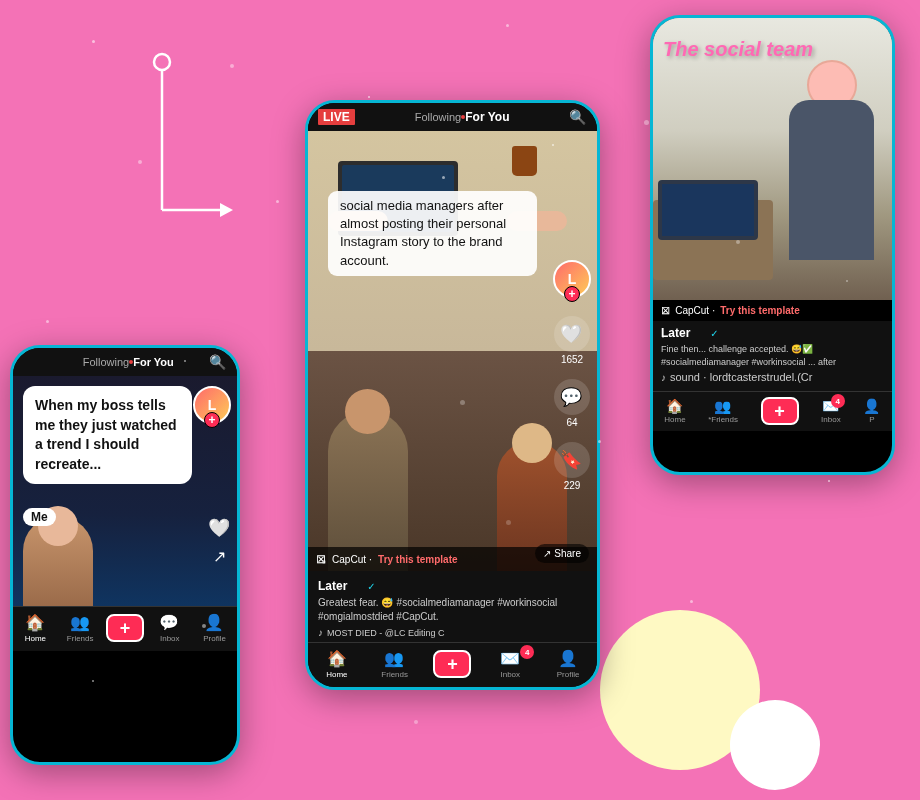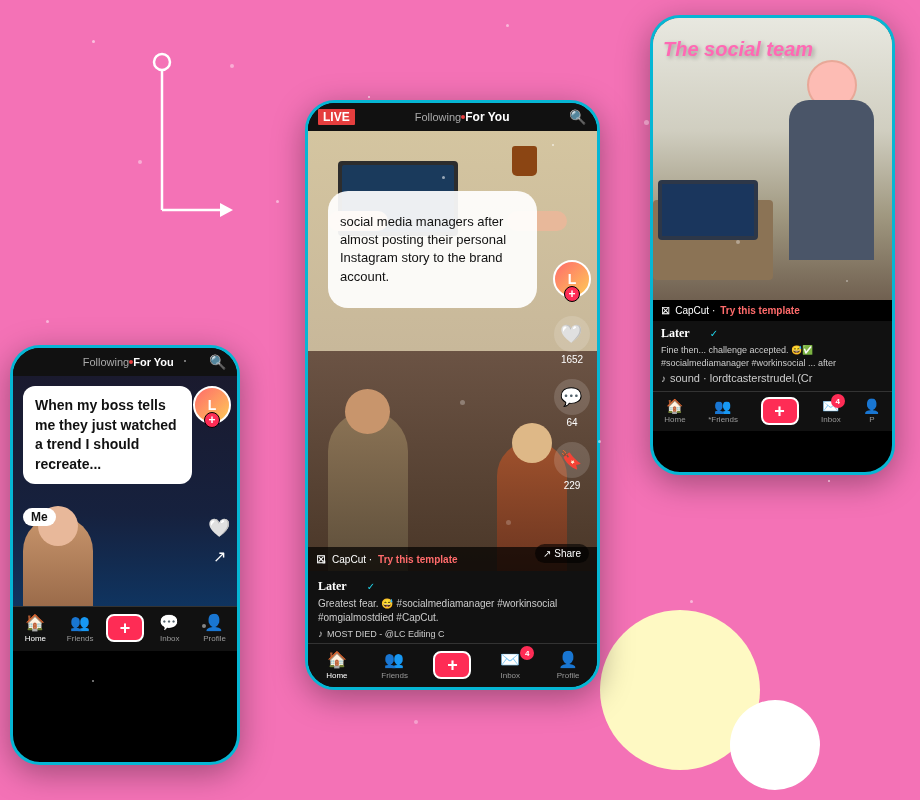--- a/index.html
+++ b/index.html
@@ -137,22 +137,22 @@
       position: relative;
       overflow: hidden;
     }
 
     .video-overlay-text {
       position: absolute;
       top: 60px;
       left: 20px;
       right: 60px;
       background: rgba(255,255,255,0.92);
-      border-radius: 20px;
-      padding: 22px 12px;
+      border-radius: 9px;
+      padding: 6px 12px;
       font-size: 13px;
       font-weight: 500;
       color: #111;
       line-height: 1.4;
       z-index: 5;
     }
 
     
     .action-buttons {
       position: absolute;
@@ -253,21 +253,20 @@
     
     .video-info {
       background: #111;
       padding: 8px 10px 4px;
     }
     .creator-line {
       display: flex;
       align-items: center;
       gap: 20px;
       margin-bottom: 3px;
-      font-family: Liberation Serif, serif;
     }
     .creator-name {
       color: white;
       font-size: 12px;
       font-weight: 700;
     }
     .verified-icon {
       color: #20d5ec;
       font-size: 10px;
     }

